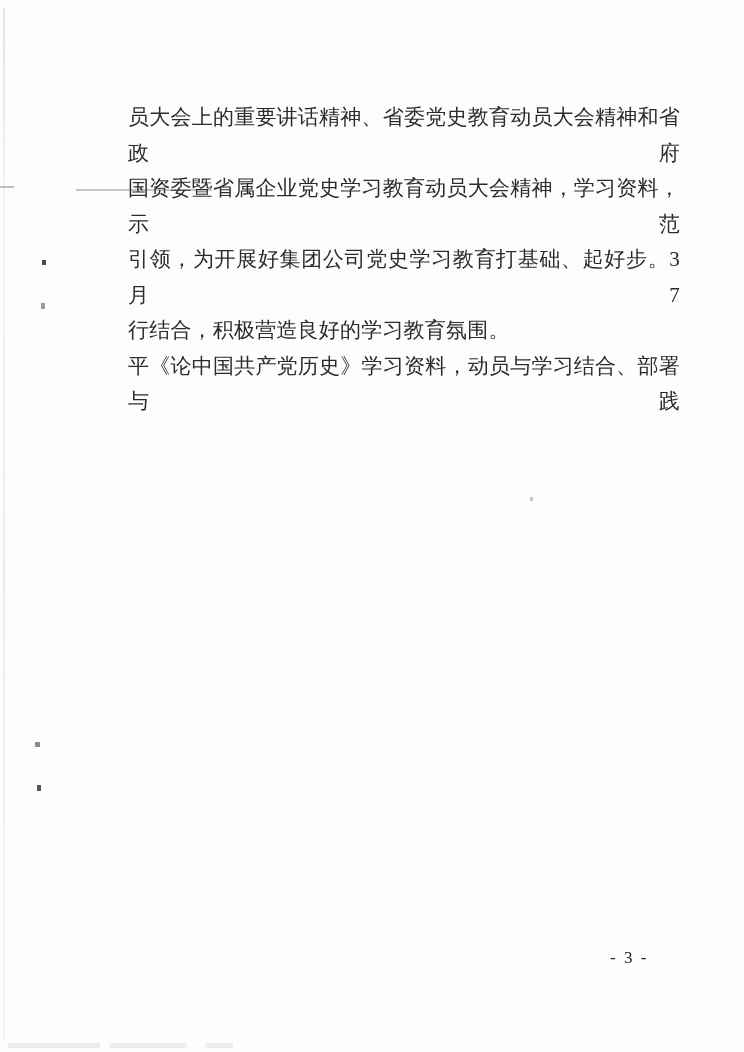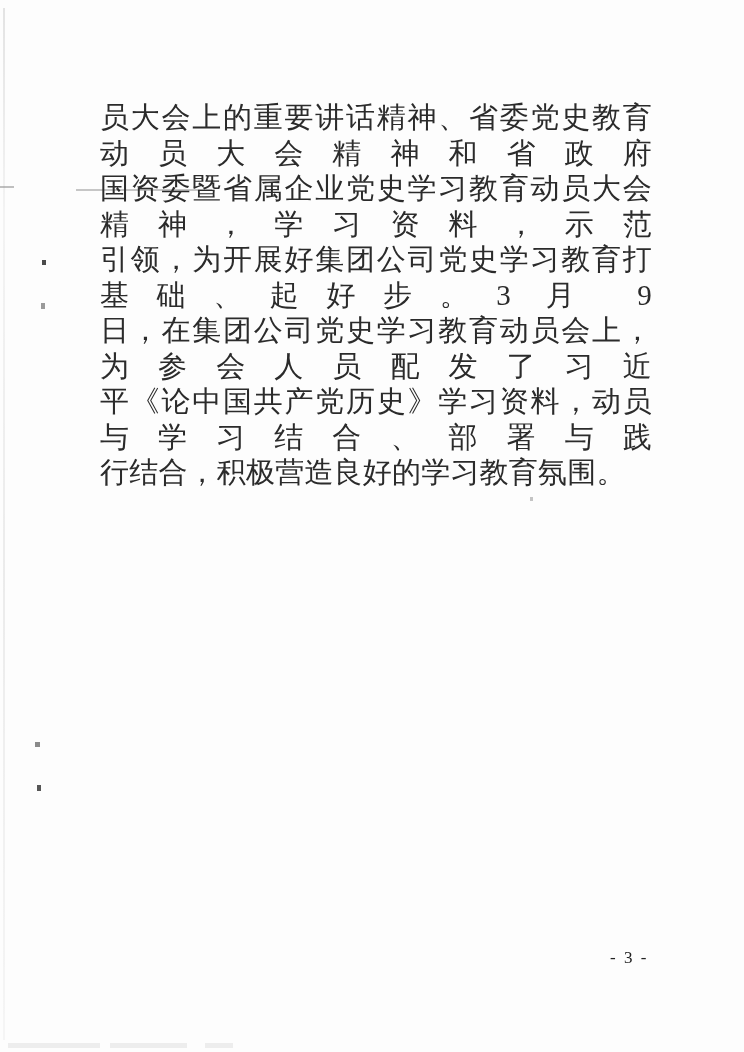--- a/index.html
+++ b/index.html
@@ -12,24 +12,24 @@
     width: 744px;
     height: 1052px;
     background: #fdfdfd;
     overflow: hidden;
     font-family: "Liberation Serif", "DejaVu Serif", serif;
   }
 
   
   .paragraph {
     position: absolute;
-    left: 100px;
+    left: 128px;
     top: 100px;
     width: 552px;
-    font-size: 29px;
+    font-size: 21px;
     line-height: 35.5px;
     color: #2b2b2b;
     letter-spacing: 0.2px;
   }
   .line { white-space: nowrap; }
   .line.justified {
     white-space: normal;
     text-align: justify;
     text-align-last: justify;
   }
@@ -104,21 +104,20 @@
   <div class="speck speck-3"></div>
   <div class="speck speck-4"></div>
   <div class="speck speck-5"></div>
   <div class="bottom-mark bottom-mark-1"></div>
   <div class="bottom-mark bottom-mark-2"></div>
   <div class="bottom-mark bottom-mark-3"></div>
 
   <div class="paragraph">
     <div class="line justified">员大会上的重要讲话精神、省委党史教育动员大会精神和省政府</div>
     <div class="line justified">国资委暨省属企业党史学习教育动员大会精神，学习资料，示范</div>
-    <div class="line justified">引领，为开展好集团公司党史学习教育打基础、起好步。3 月 9</div>
-    <div class="line justified">日，在集团公司党史学习教育动员会上，为参会人员配发了习近</div>
+    <div class="line justified">引领，为开展好集团公司党史学习教育打基础、起好步。3 月 7</div>
+    <div class="line">行结合，积极营造良好的学习教育氛围。</div>
     <div class="line justified">平《论中国共产党历史》学习资料，动员与学习结合、部署与践</div>
-    <div class="line">行结合，积极营造良好的学习教育氛围。</div>
   </div>
 
   <div class="page-number">- 3 -</div>
 
 </div>
 
 </body></html>

